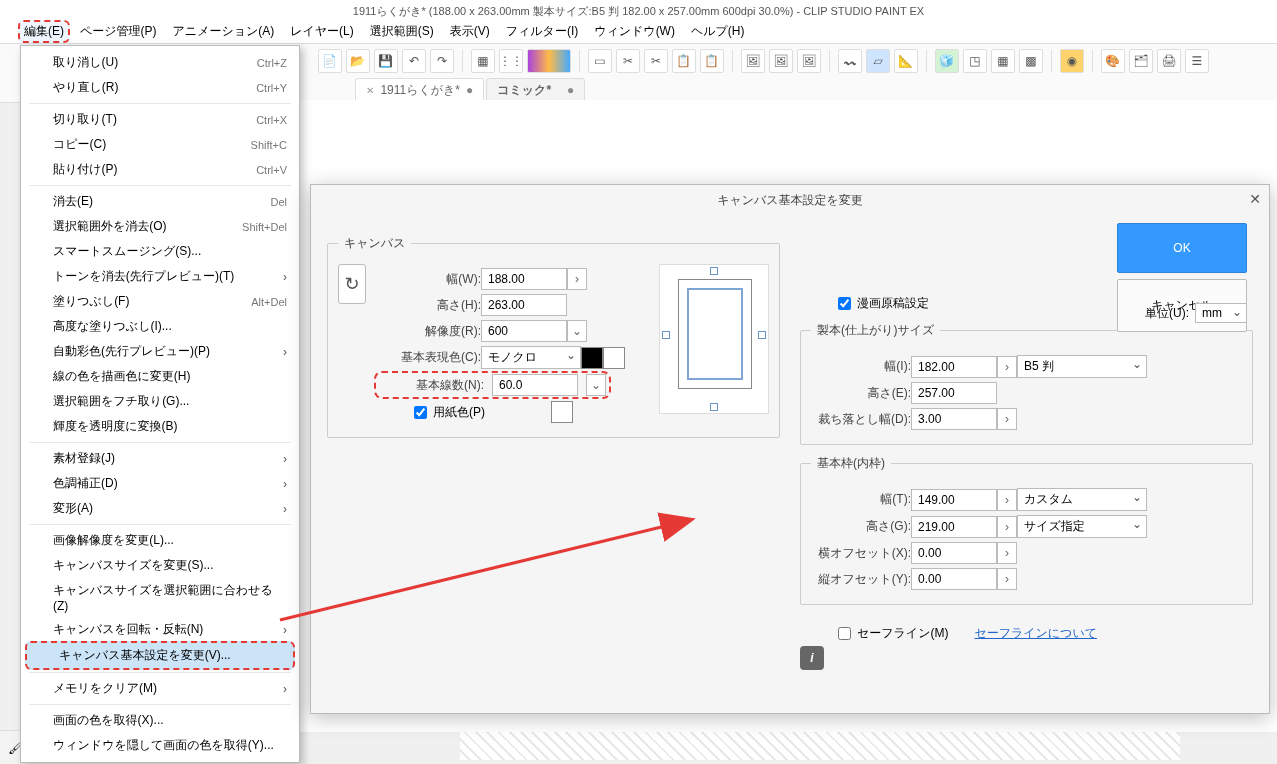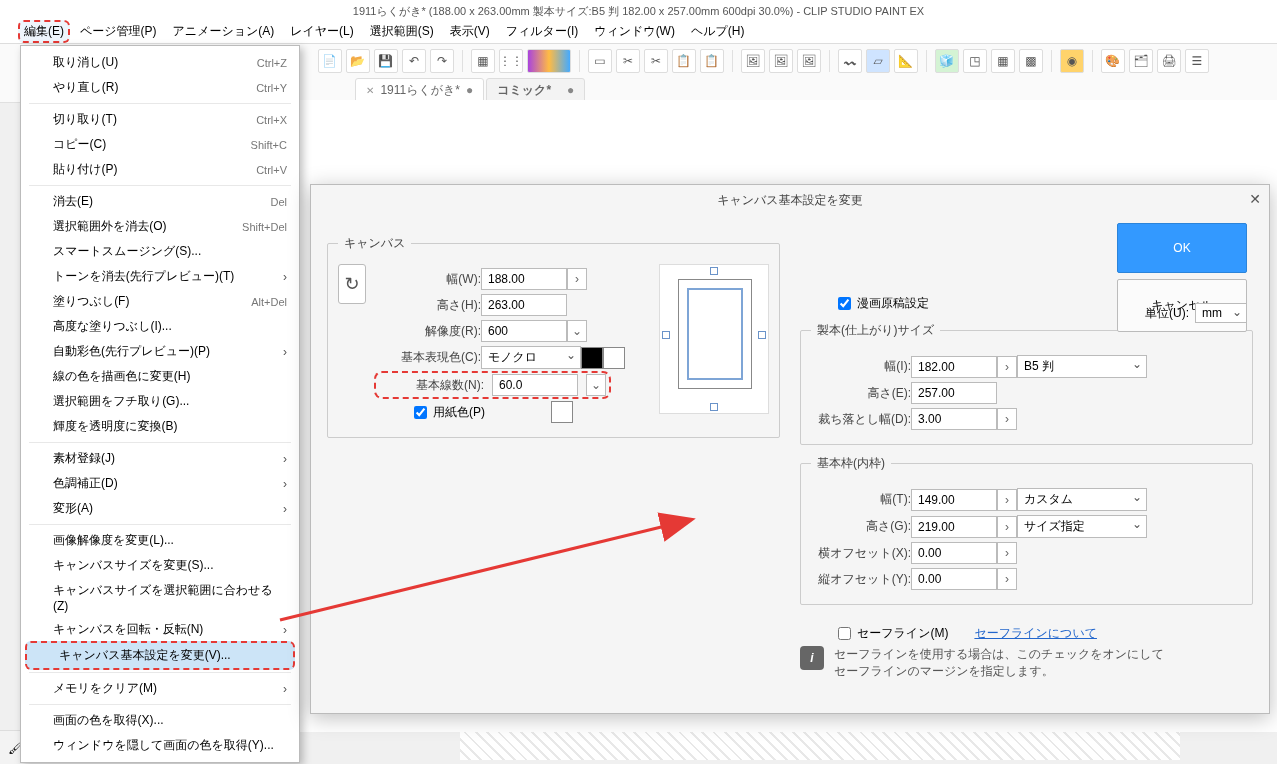--- a/index.html
+++ b/index.html
@@ -368,24 +368,20 @@
           </div>
       </fieldset>
 
       <div class="row check" style="margin-top:20px;">
           <input type="checkbox" style="">
           <span>セーフライン(M)</span>
           <a class="link" style="margin-left:20px;">セーフラインについて</a>
         </div>
       <div class="row" style="align-items:flex-start;gap:10px;">
         <span class="infoicon">i</span>
-        <div style="color:#555;line-height:1.4;">
-          <div>セーフラインを使用する場合は、このチェックをオンにして</div>
-          <div>セーフラインのマージンを指定します。</div>
-        </div>
       </div>
     </div>
   </div>
 </div>
 
 <svg class="arrow-svg" width="440" height="130">
   <defs>
       <marker id="ah" markerWidth="12" markerHeight="12" refX="10" refY="5" orient="auto">
         <path d="M0,0 L12,5 L0,10 z" fill="#e53935"></path>
       </marker>

